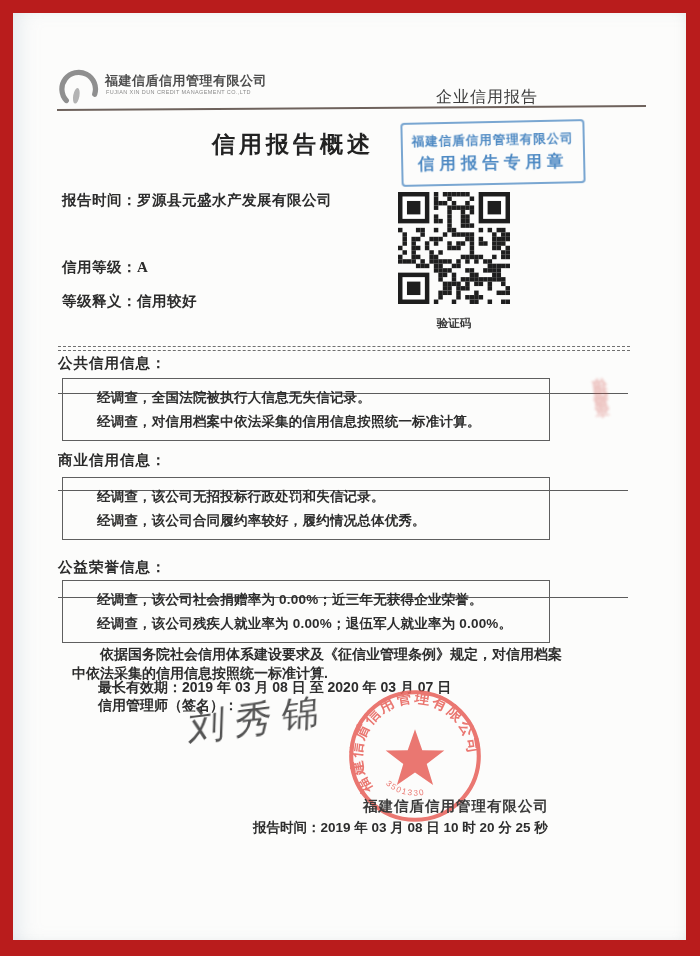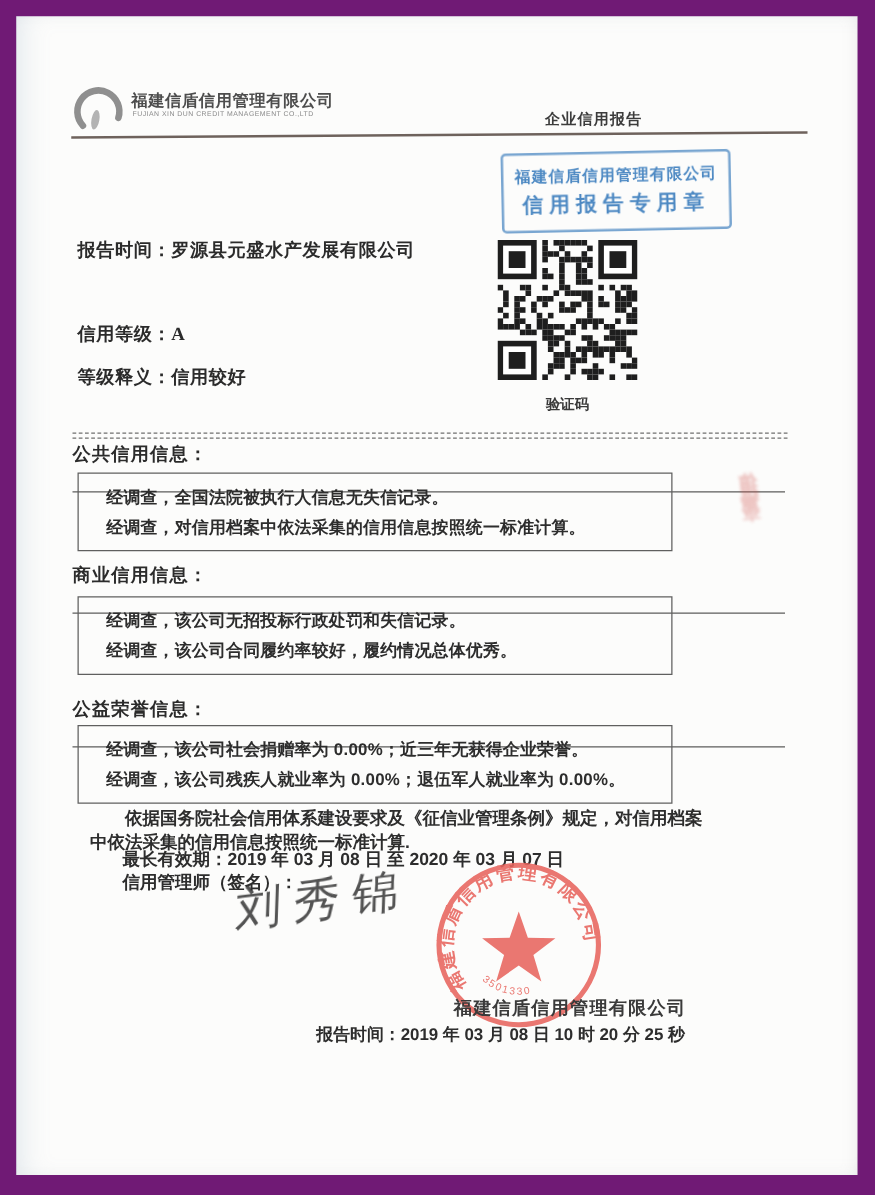--- a/index.html
+++ b/index.html
@@ -1,25 +1,25 @@
 <!DOCTYPE html>
 <html><head>
 <meta charset="utf-8">
 <style>
   html,body{margin:0;padding:0;background:#222;}
-  .scan{position:relative;width:700px;height:956px;background:#701a75;overflow:hidden;
+  .scan{position:relative;width:700px;height:956px;background:#b91c1c;overflow:hidden;
         font-family:"Liberation Sans",sans-serif;color:#2e2e2e;}
   .page{position:absolute;left:13px;top:13px;width:673px;height:927px;background:#fcfcfb;
         box-shadow:inset 14px 0 24px -12px rgba(140,165,190,.28), inset -6px 0 14px -8px rgba(160,160,160,.25);}
   .abs{position:absolute;}
 
   
   .logo-cn{left:92px;top:59px;font-size:13px;font-weight:700;color:#4d4d4d;letter-spacing:.5px;}
   .logo-en{left:93px;top:76px;font-size:5.5px;color:#8a8a8a;letter-spacing:.4px;}
-  .doc-type{left:423px;top:74px;font-size:12px;font-weight:700;color:#3c3c3c;letter-spacing:1px;}
+  .doc-type{left:423px;top:74px;font-size:16px;font-weight:400;color:#3c3c3c;letter-spacing:1px;}
   .header-rule{left:44px;top:94px;width:589px;height:2px;background:#6e625c;transform:rotate(-.4deg);}
 
   
   .title{left:140px;top:116px;width:280px;text-align:center;font-size:23px;font-weight:700;
          color:#222;letter-spacing:4px;}
   .stamp-blue{left:388px;top:108px;width:180px;height:60px;border:2.5px solid rgba(62,127,190,.75);
               border-radius:4px;transform:rotate(-1.2deg);color:#3e7fbe;text-align:center;
               display:flex;flex-direction:column;justify-content:center;opacity:.92;
               filter:blur(.2px);}
   .stamp-blue .l1{font-size:12.5px;font-weight:700;letter-spacing:1px;}
@@ -32,21 +32,21 @@
   
   .qr{left:385px;top:179px;width:112px;height:112px;}
   .qr svg{width:112px;height:112px;}
   .qr-caption{left:385px;top:303px;width:112px;text-align:center;font-size:11.5px;font-weight:700;color:#3a3a3a;}
 
   .dashed-sep{left:45px;top:333px;width:572px;height:3px;border-top:1px dashed #6f6f6f;border-bottom:1px dashed #6f6f6f;}
 
   
   .sec-head{left:45px;width:570px;font-size:14.5px;font-weight:700;color:#2b2b2b;
             padding-bottom:20px;border-bottom:1.5px solid #5c5c5c;letter-spacing:1px;}
-  .sec-box{left:49px;width:452px;border:1.3px solid #5f5f5f;padding:7px 0 7px 22px;
+  .sec-box{left:49px;width:452px;border:1.3px solid #5f5f5f;padding:7px 0 7px 34px;
            font-size:13.5px;font-weight:600;color:#2d2d2d;line-height:1.75;letter-spacing:.2px;}
   .h1{top:341px;} .b1{top:365px;}
   .h2{top:438px;} .b2{top:464px;}
   .h3{top:545px;} .b3{top:567px;}
 
   
   .basis{left:59px;top:632px;width:500px;font-size:14px;font-weight:600;line-height:1.35;
          text-indent:2em;color:#2d2d2d;}
   .validity{left:85px;top:666px;font-size:14px;font-weight:600;color:#2d2d2d;}
   .signer{left:85px;top:684px;font-size:14px;font-weight:600;color:#2d2d2d;}
@@ -70,20 +70,21 @@
 
     <svg class="abs" style="left:46px;top:55px;width:42px;height:42px;" viewBox="0 0 40 40">
       <path d="M7 31 A 16 16 0 1 1 34 25" fill="none" stroke="#8f8f8f" stroke-width="5" stroke-linecap="round"></path>
       <ellipse cx="16.5" cy="26.5" rx="3" ry="7.5" fill="#b3b3b3" transform="rotate(10 16.5 26.5)"></ellipse>
     </svg>
     <div class="abs logo-cn">福建信盾信用管理有限公司</div>
     <div class="abs logo-en">FUJIAN XIN DUN CREDIT MANAGEMENT CO.,LTD</div>
     <div class="abs doc-type">企业信用报告</div>
     <div class="abs header-rule"></div>
 
+    <div class="abs title">信用报告概述</div>
 
     <div class="abs stamp-blue">
       <div class="l1">福建信盾信用管理有限公司</div>
       <div class="l2">信用报告专用章</div>
     </div>
 
     <div class="abs field" style="top:178px;">
       <span>报告时间：</span><span>罗源县元盛水产发展有限公司</span>
     </div>
     <div class="abs field" style="top:245px;">

